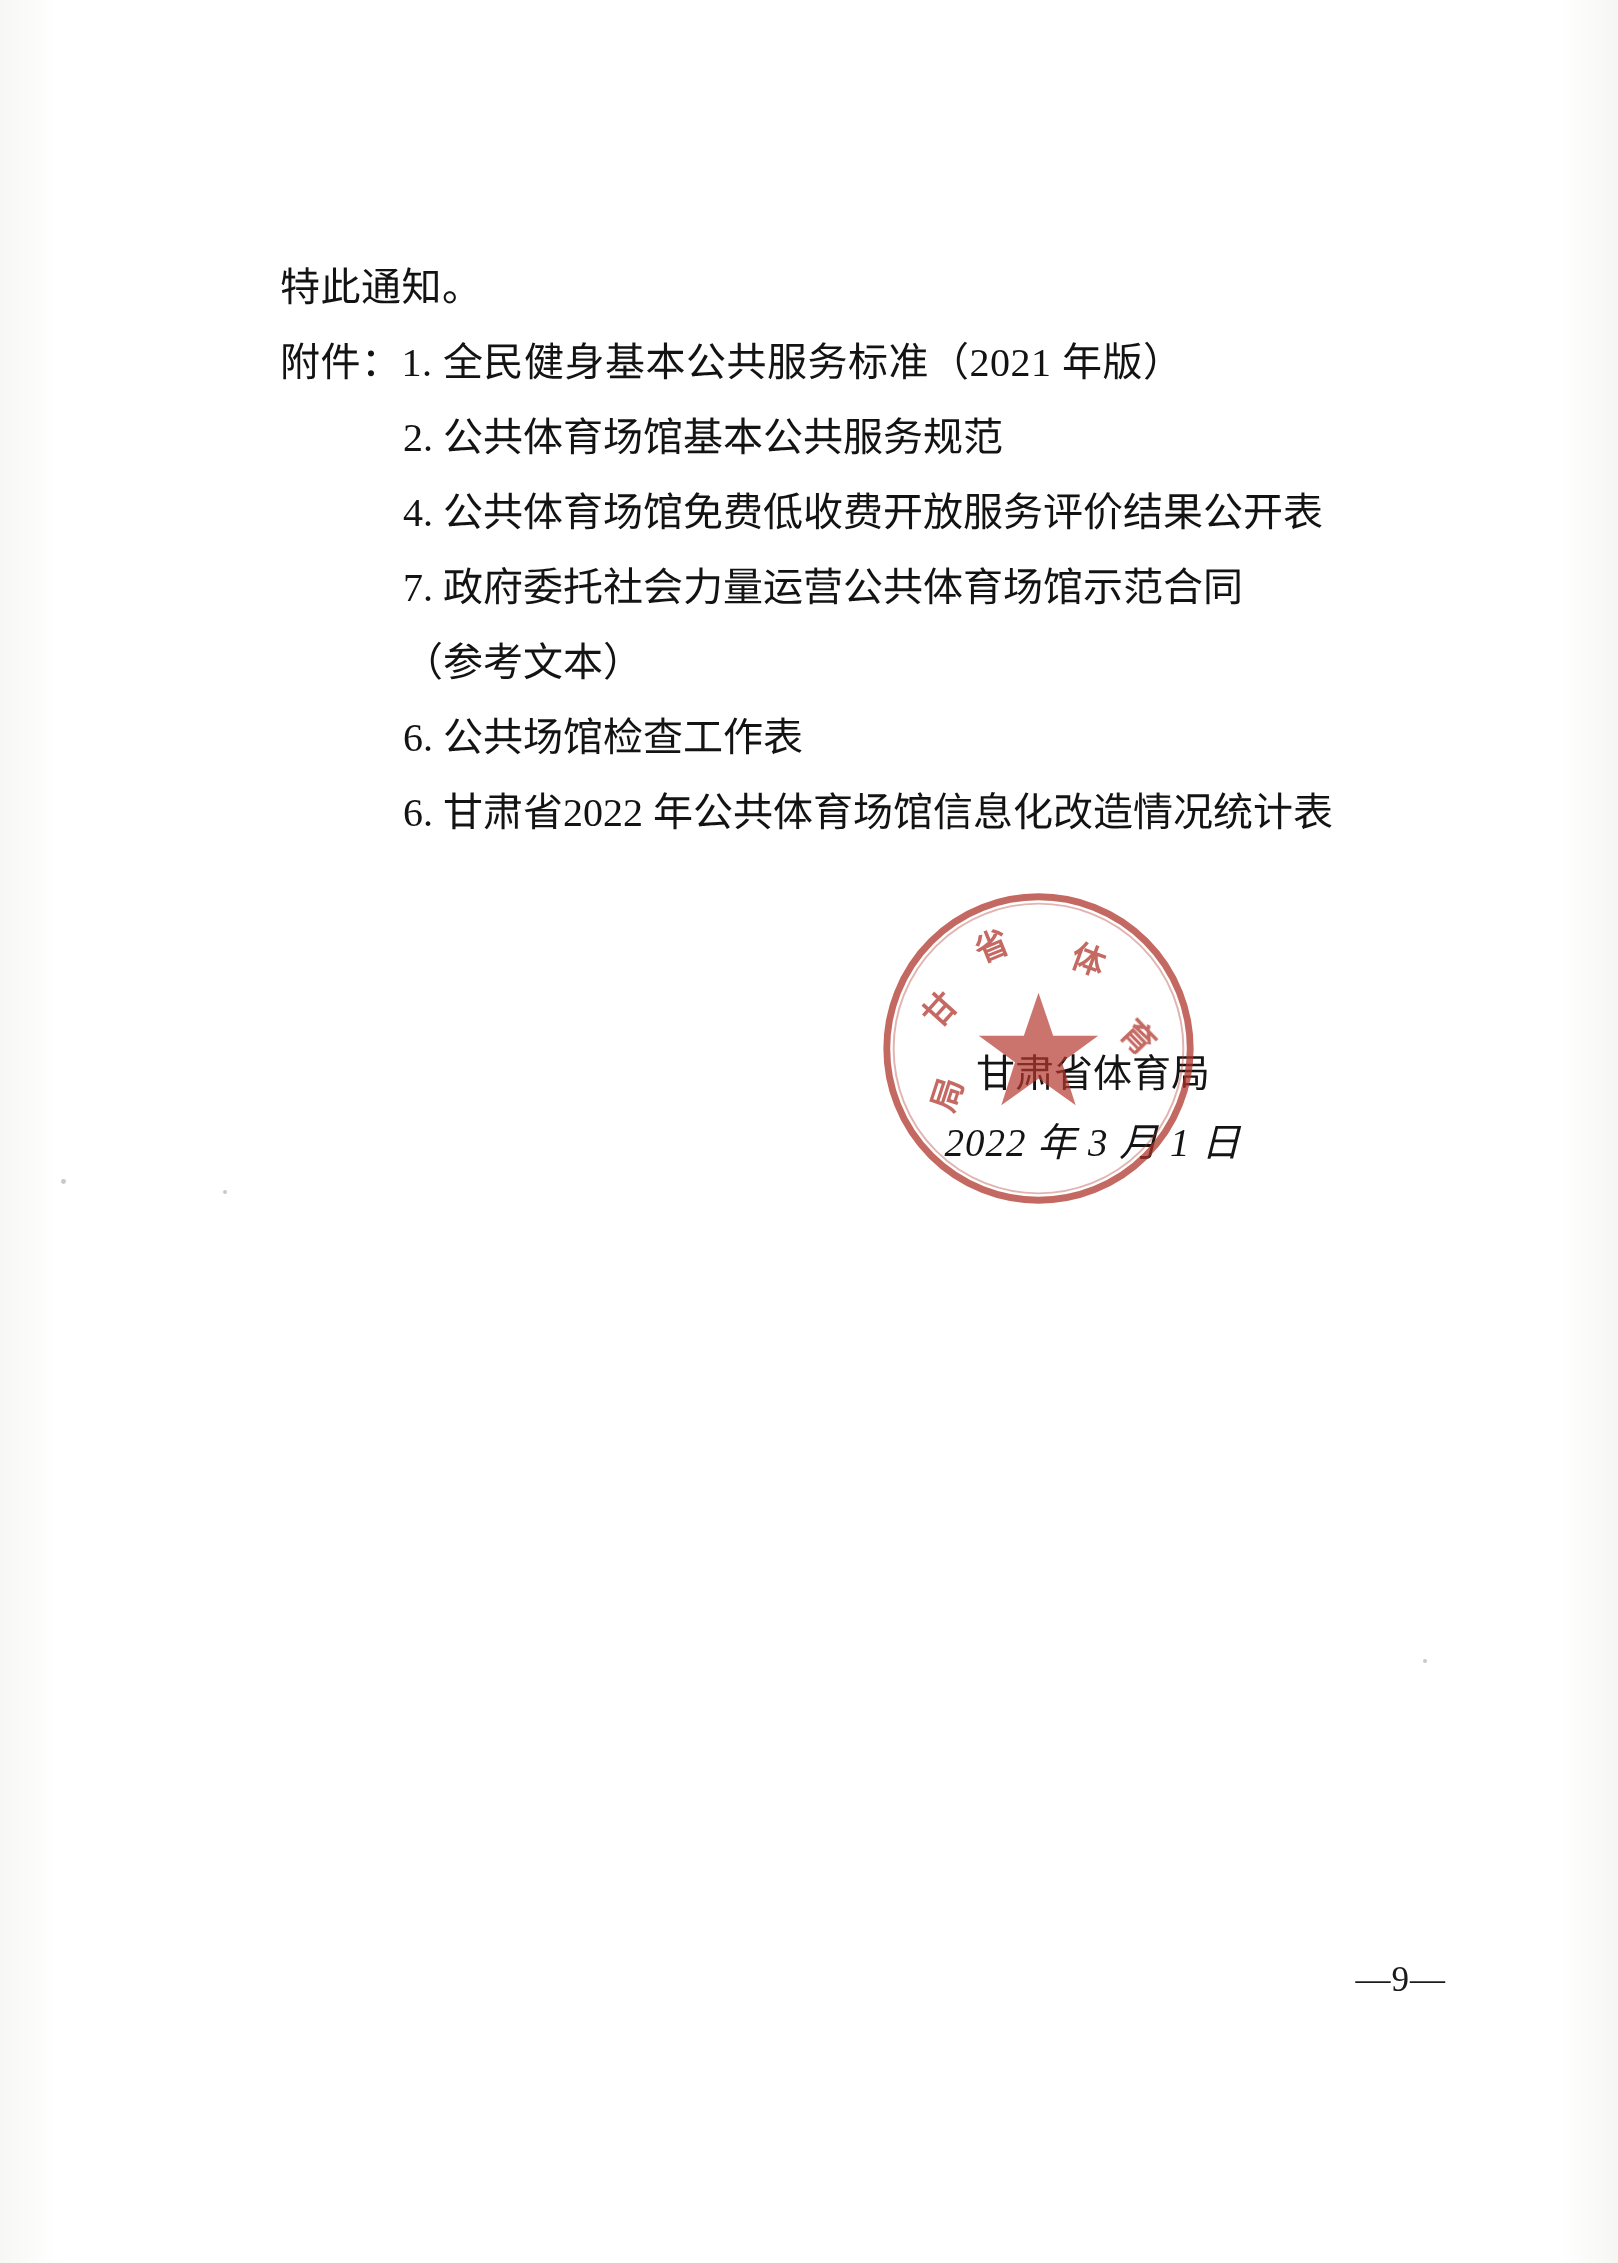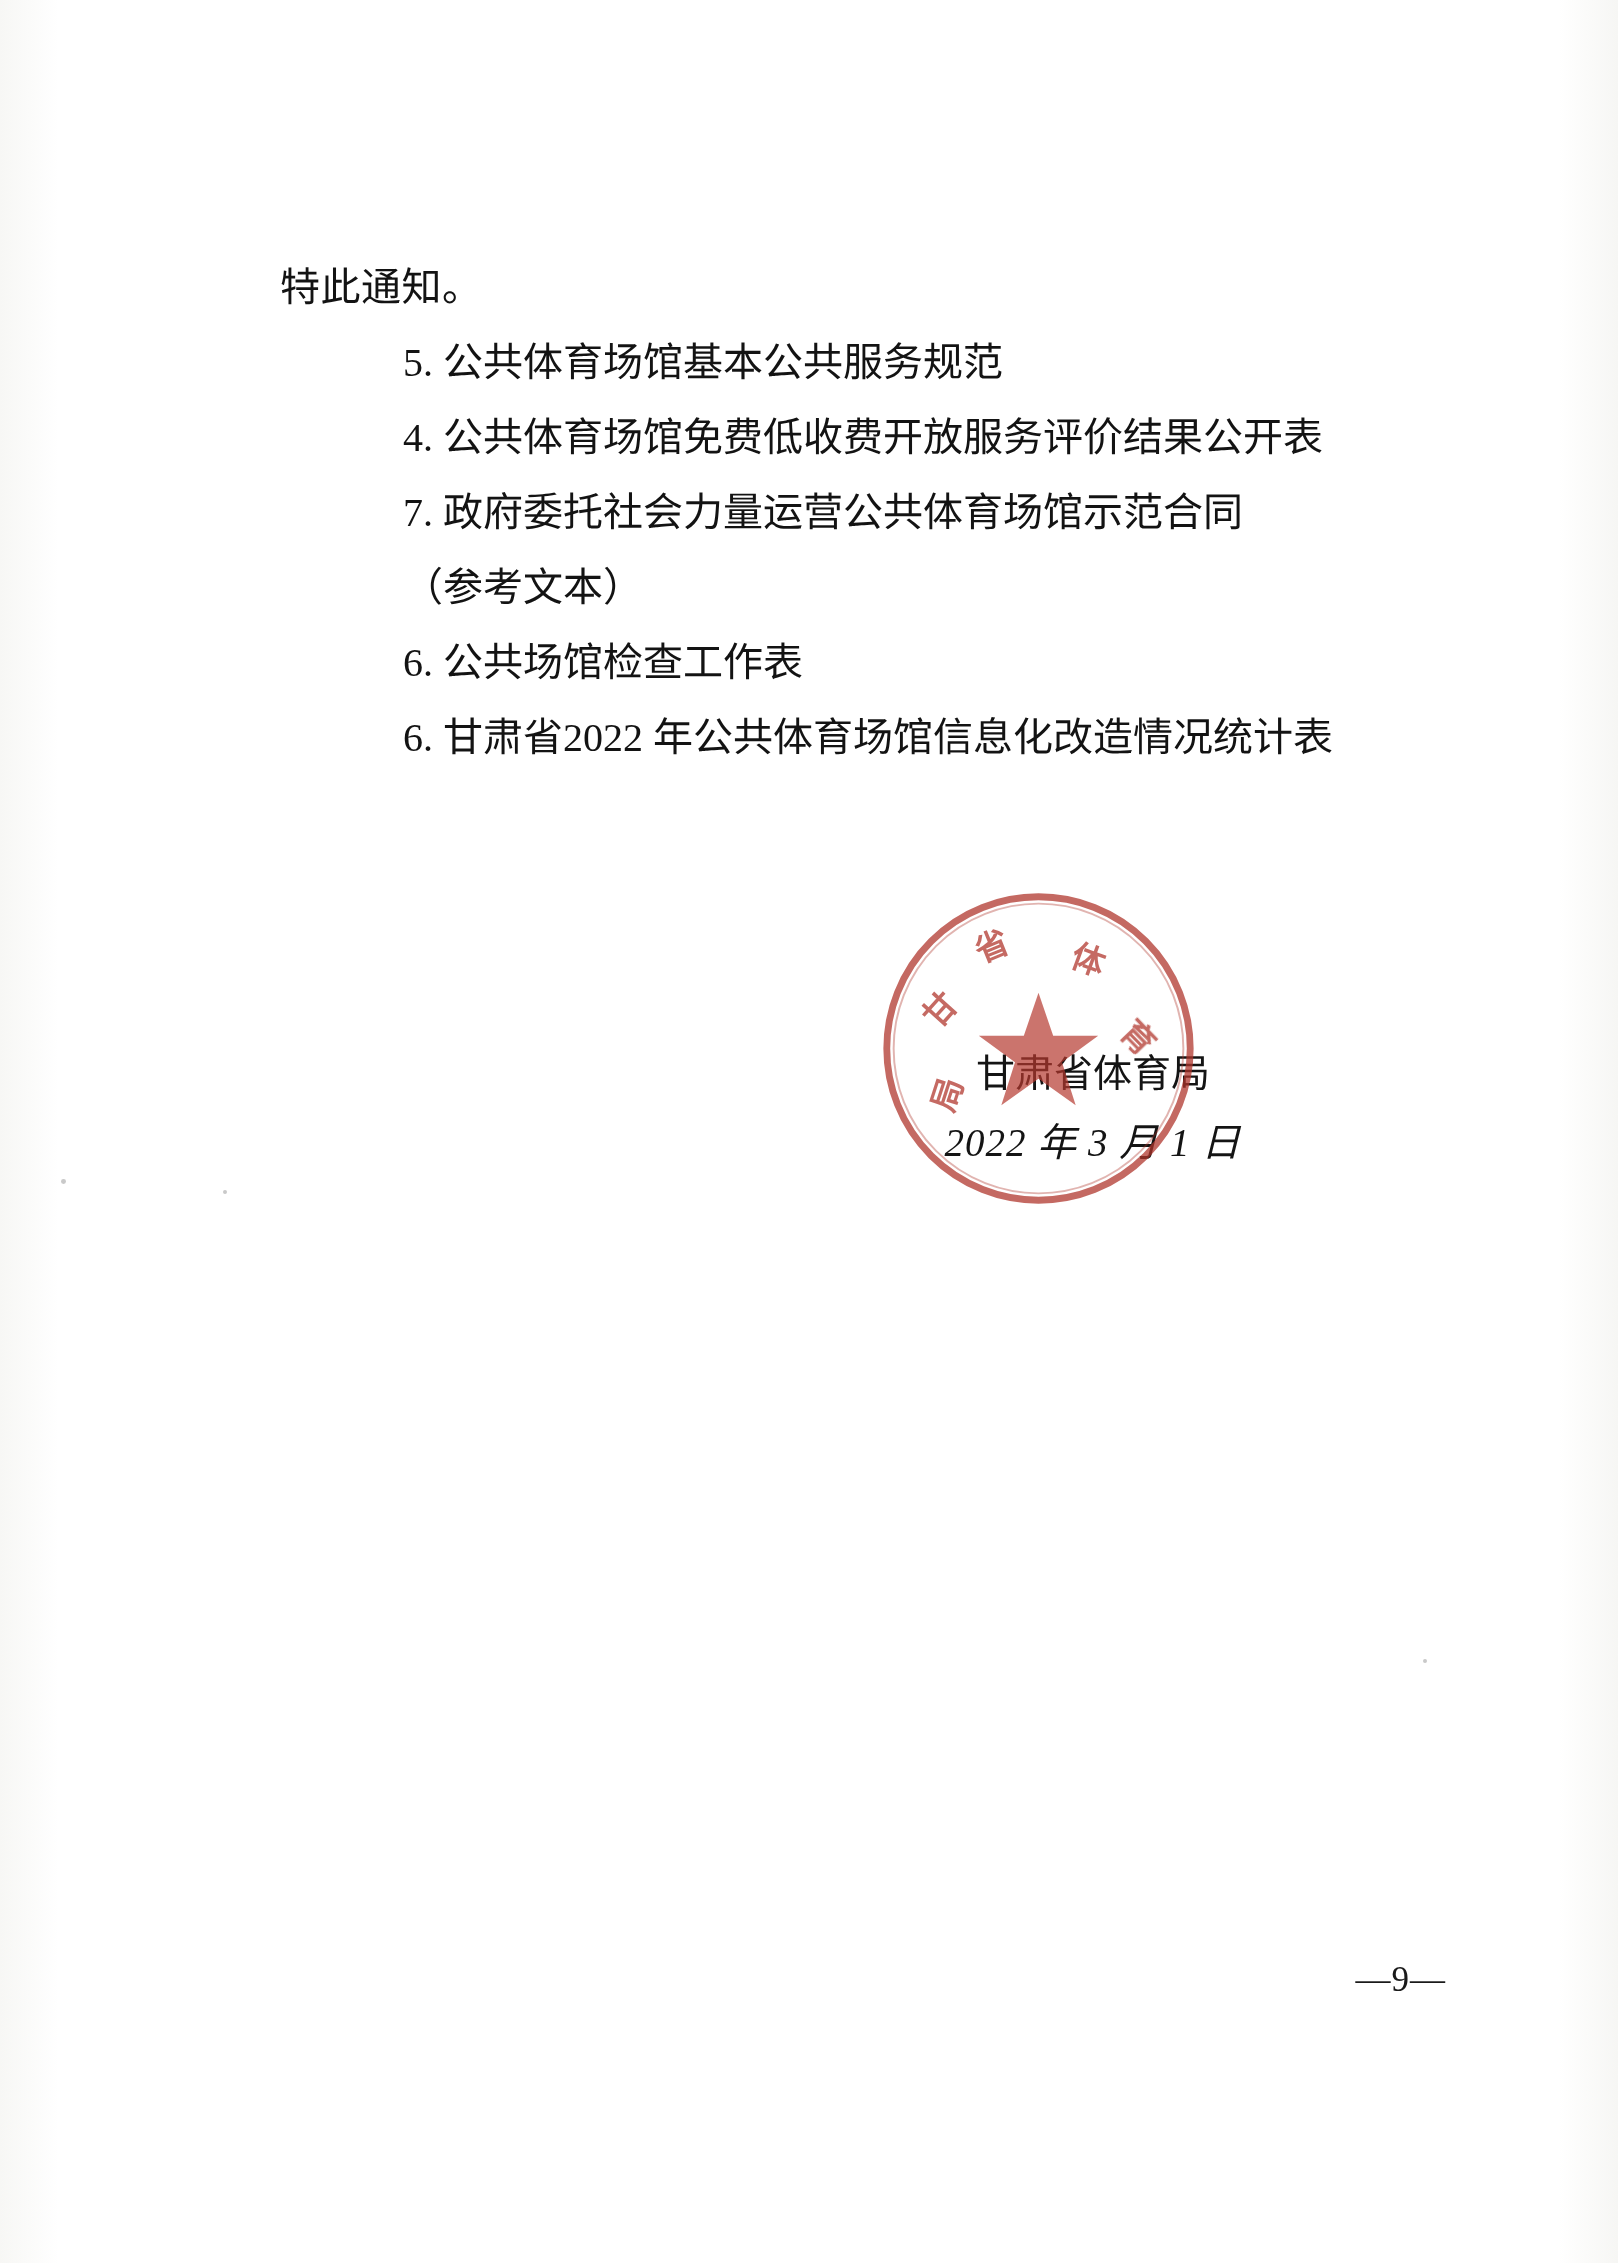--- a/index.html
+++ b/index.html
@@ -112,22 +112,23 @@
   <div class="speck" style="left:61px; top:1179px; width:4.9px; height:4.9px;"></div>
   <div class="speck" style="left:223px; top:1190px; width:3.9px; height:3.9px;"></div>
   <div class="speck" style="left:1423px; top:1659px; width:3.9px; height:3.9px;"></div>
 
   <div class="content">
 
     <div class="body-text">
 
       <div class="line indent-1">特此通知。</div>
 
+      <div class="line indent-1"><span>附件：</span><span>1. 全民健身基本公共服务标准（2021 年版）</span></div>
 
-      <div class="attachment-line">5. 公共体育场馆基本公共服务规范</div>
+      <div class="attachment-line">2. 公共体育场馆基本公共服务规范</div>
       <div class="attachment-line">4. 公共体育场馆免费低收费开放服务评价结果公开表</div>
       <div class="attachment-line">7. 政府委托社会力量运营公共体育场馆示范合同</div>
       <div class="attachment-line">（参考文本）</div>
       <div class="attachment-line">6. 公共场馆检查工作表</div>
       <div class="attachment-line">6. 甘肃省2022 年公共体育场馆信息化改造情况统计表</div>
     </div>
 
     <div class="seal">
       <svg width="323" height="323" viewBox="0 0 330 330" xmlns="http://www.w3.org/2000/svg">
         <g stroke="#b0352c" fill="none" stroke-width="7" opacity="0.9">

